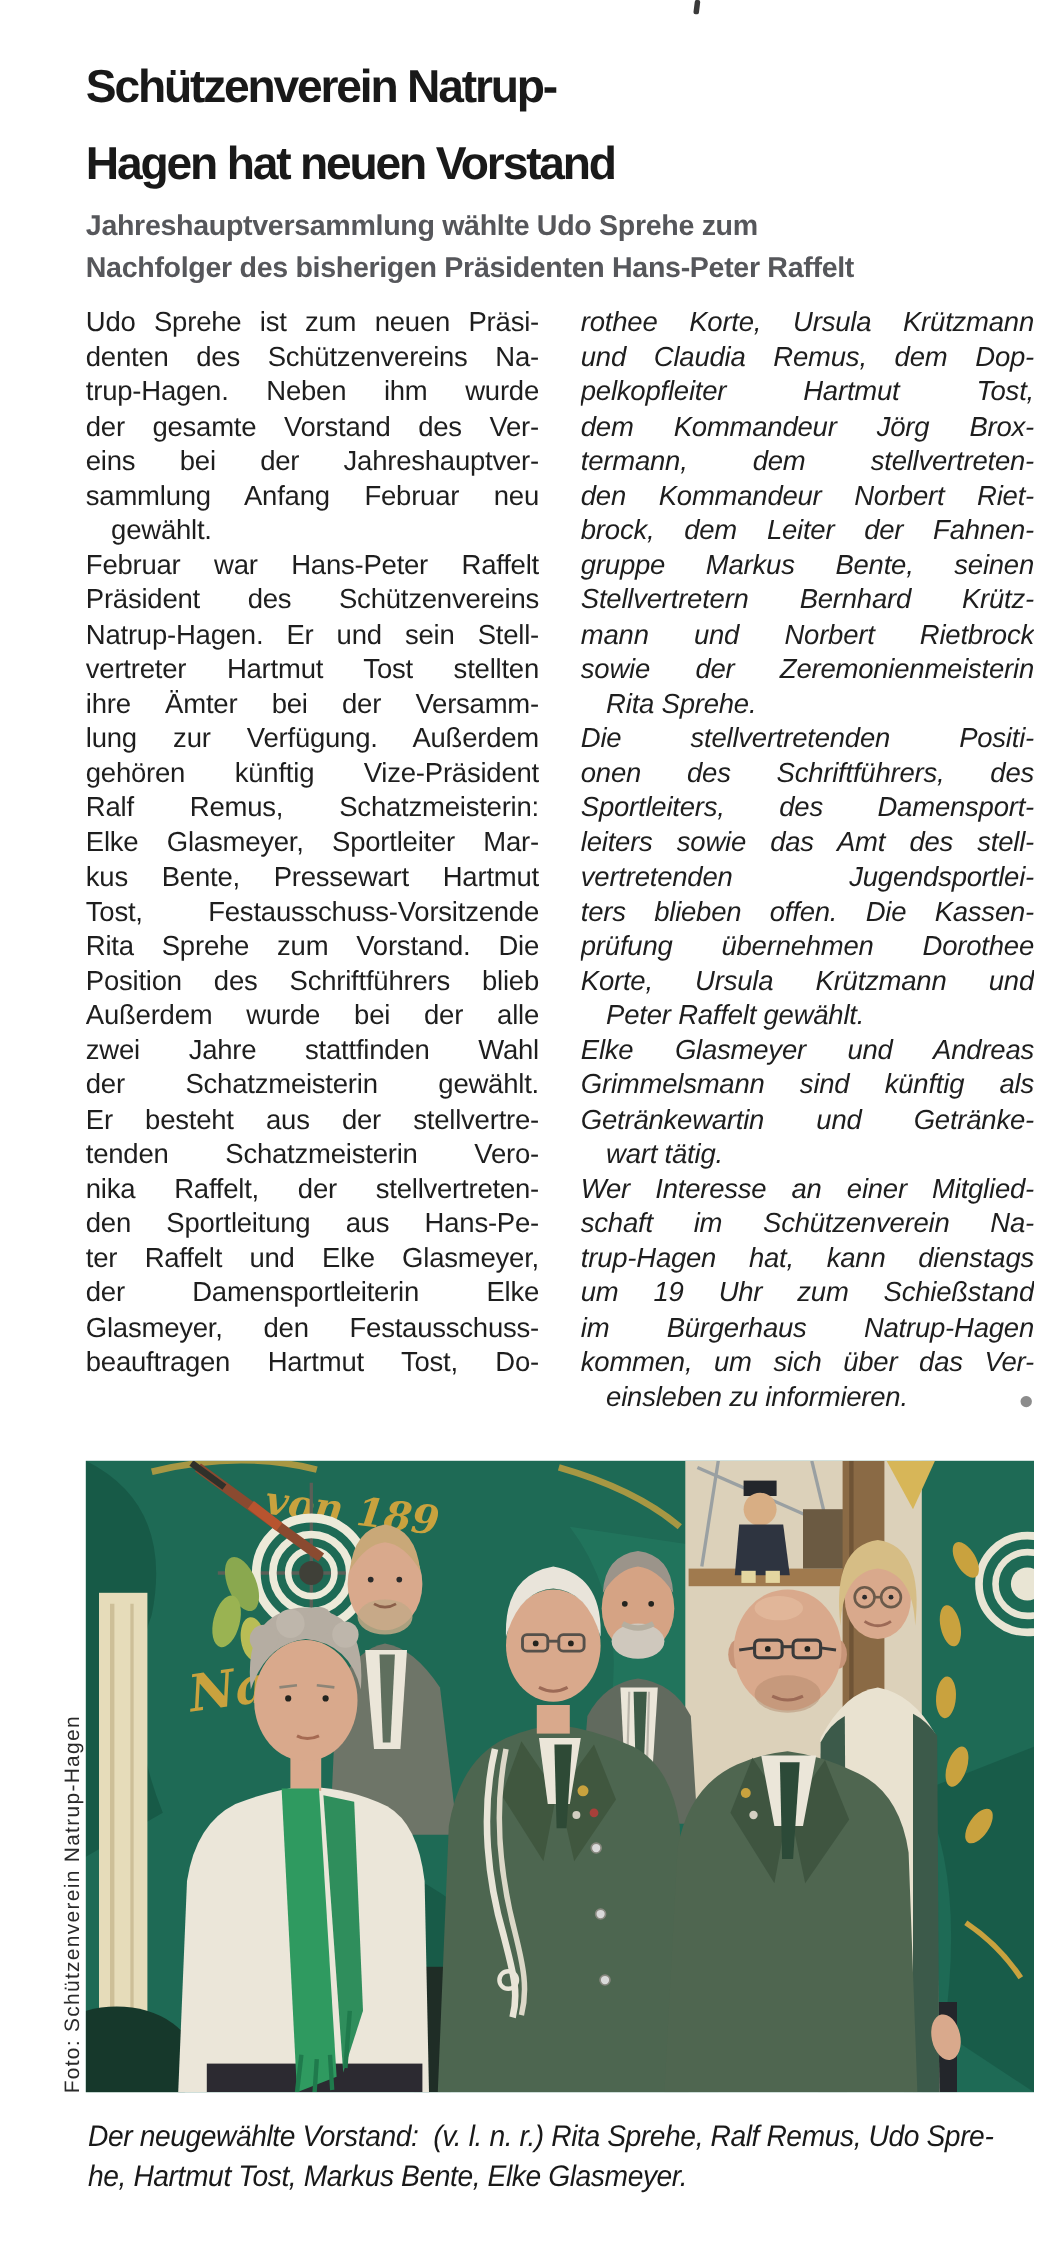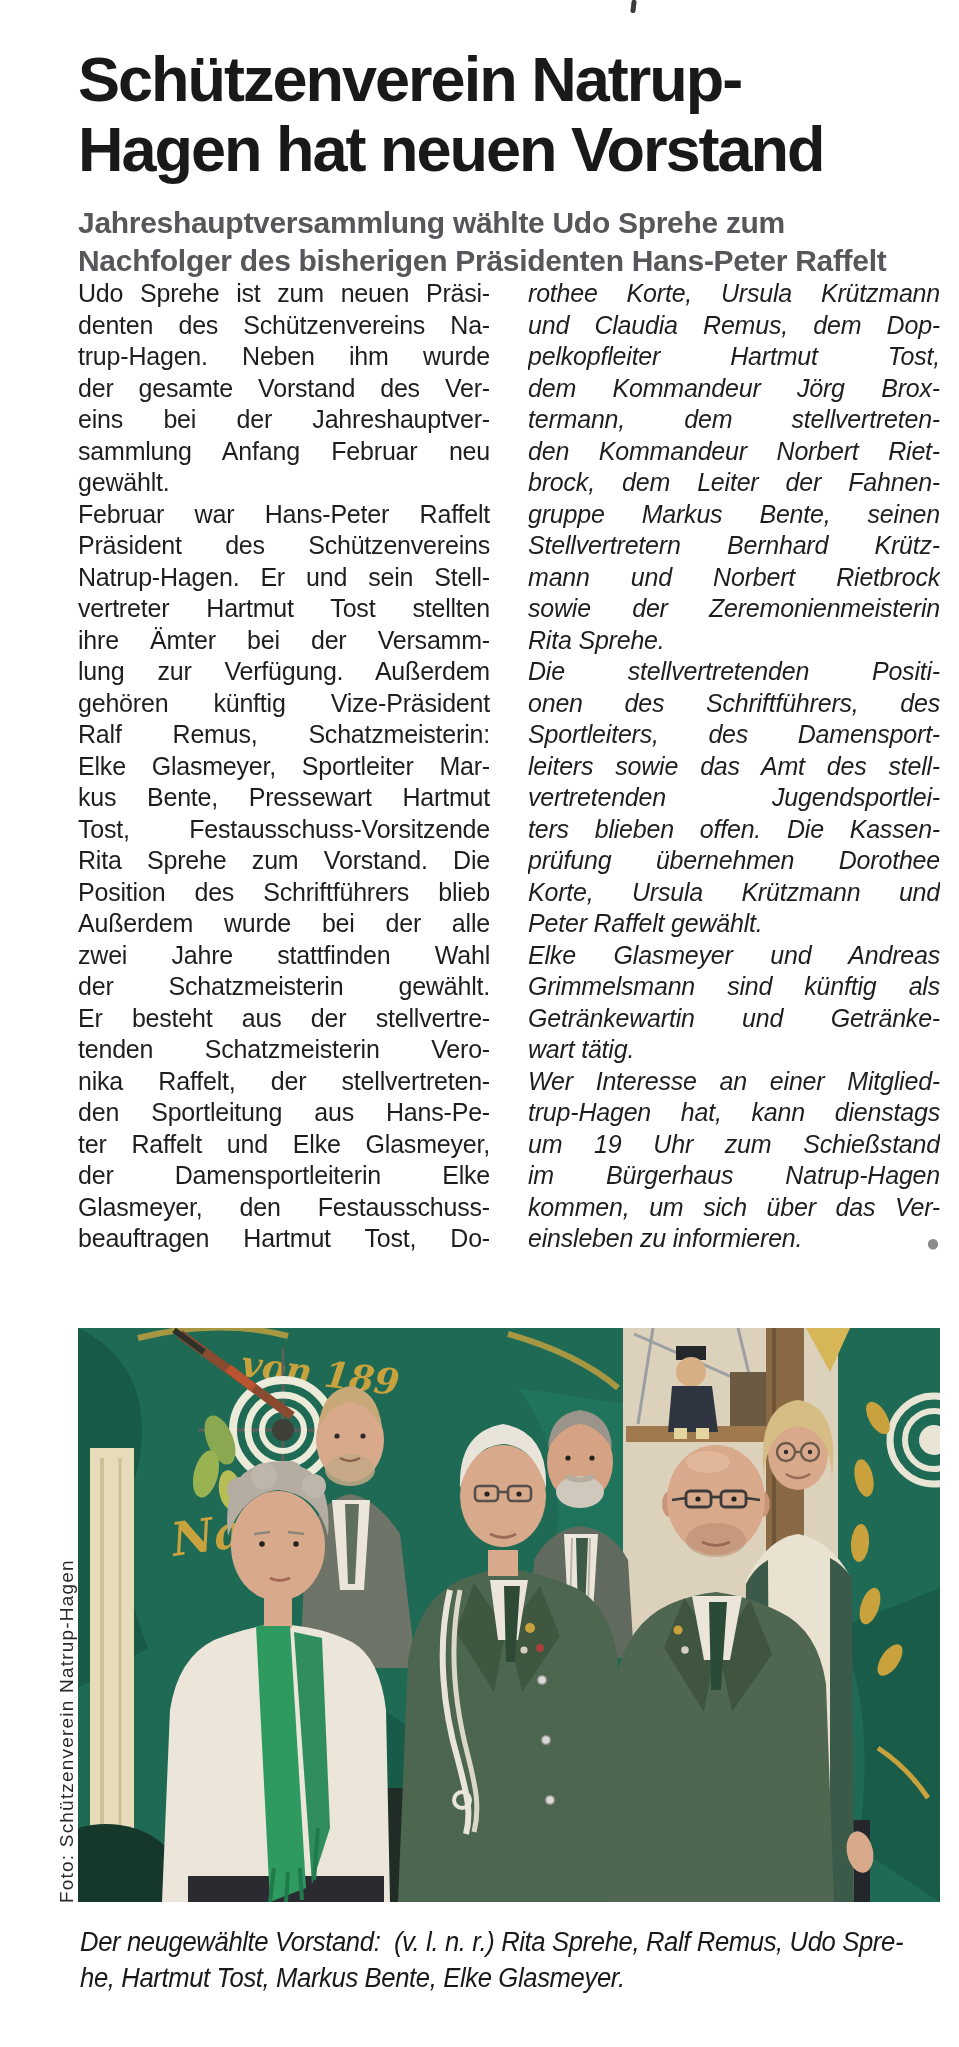--- a/index.html
+++ b/index.html
@@ -3,32 +3,32 @@
 <meta charset="utf-8">
 <style>
   html,body{margin:0;padding:0;background:#ffffff;width:959px;height:2047px;overflow:hidden;
     font-family:"Liberation Sans",sans-serif;}
   #page{position:relative;width:959px;height:2047px;background:#fff;}
 
   .top-mark{position:absolute;left:631px;top:0;width:5px;height:13px;background:#3a3a3a;
     transform:rotate(7deg);border-radius:2px;}
 
   .headline{position:absolute;left:78px;top:44px;width:880px;
-    font-size:63px;line-height:70px;font-weight:bold;letter-spacing:-2px;
+    font-size:42px;line-height:70px;font-weight:bold;letter-spacing:-2px;
     color:var(--headline);}
-  .subheadline{position:absolute;left:78px;top:204px;width:880px;
-    font-size:30px;line-height:38px;font-weight:bold;letter-spacing:-0.3px;
+  .subheadline{position:absolute;left:78px;top:186px;width:880px;
+    font-size:26px;line-height:38px;font-weight:bold;letter-spacing:-0.3px;
     color:var(--subheadline);}
 
   .col{position:absolute;top:278px;width:412px;font-size:25px;line-height:31.5px;
     color:var(--body-text);letter-spacing:-0.2px;}
   .col-left{left:78px;}
   .col-right{left:528px;font-style:italic;}
   .line{text-align:justify;text-align-last:justify;height:31.5px;overflow:hidden;}
-  .line.para-end{text-align-last:left;}
+  .line.para-end{text-align-last:left;margin-left:23px;}
   .line.bullet-line{display:flex;justify-content:space-between;align-items:flex-end;}
   .end-bullet{color:var(--bullet);font-size:24px;line-height:24px;}
 
   .photo{position:absolute;left:78px;top:1328px;width:862px;height:574px;overflow:hidden;
     background:var(--flag-green);}
   .photo svg{display:block;}
 
   .credit{position:absolute;left:56px;top:1903px;transform:rotate(-90deg);
     transform-origin:0 0;font-size:19px;letter-spacing:1.2px;color:var(--credit);
     white-space:pre;}
@@ -122,20 +122,21 @@
       <div class="line">vertretenden Jugendsportlei-</div>
       <div class="line">ters blieben offen. Die Kassen-</div>
       <div class="line">prüfung übernehmen Dorothee</div>
       <div class="line">Korte, Ursula Krützmann und</div>
       <div class="line para-end">Peter Raffelt gewählt.</div>
       <div class="line">Elke Glasmeyer und Andreas</div>
       <div class="line">Grimmelsmann sind künftig als</div>
       <div class="line">Getränkewartin und Getränke-</div>
       <div class="line para-end">wart tätig.</div>
       <div class="line">Wer Interesse an einer Mitglied-</div>
+      <div class="line">schaft im Schützenverein Na-</div>
       <div class="line">trup-Hagen hat, kann dienstags</div>
       <div class="line">um 19 Uhr zum Schießstand</div>
       <div class="line">im Bürgerhaus Natrup-Hagen</div>
       <div class="line">kommen, um sich über das Ver-</div>
       <div class="line para-end bullet-line">
         <span>einsleben zu informieren.</span>
         <span class="end-bullet">●</span>
       </div>
     </div>
 

